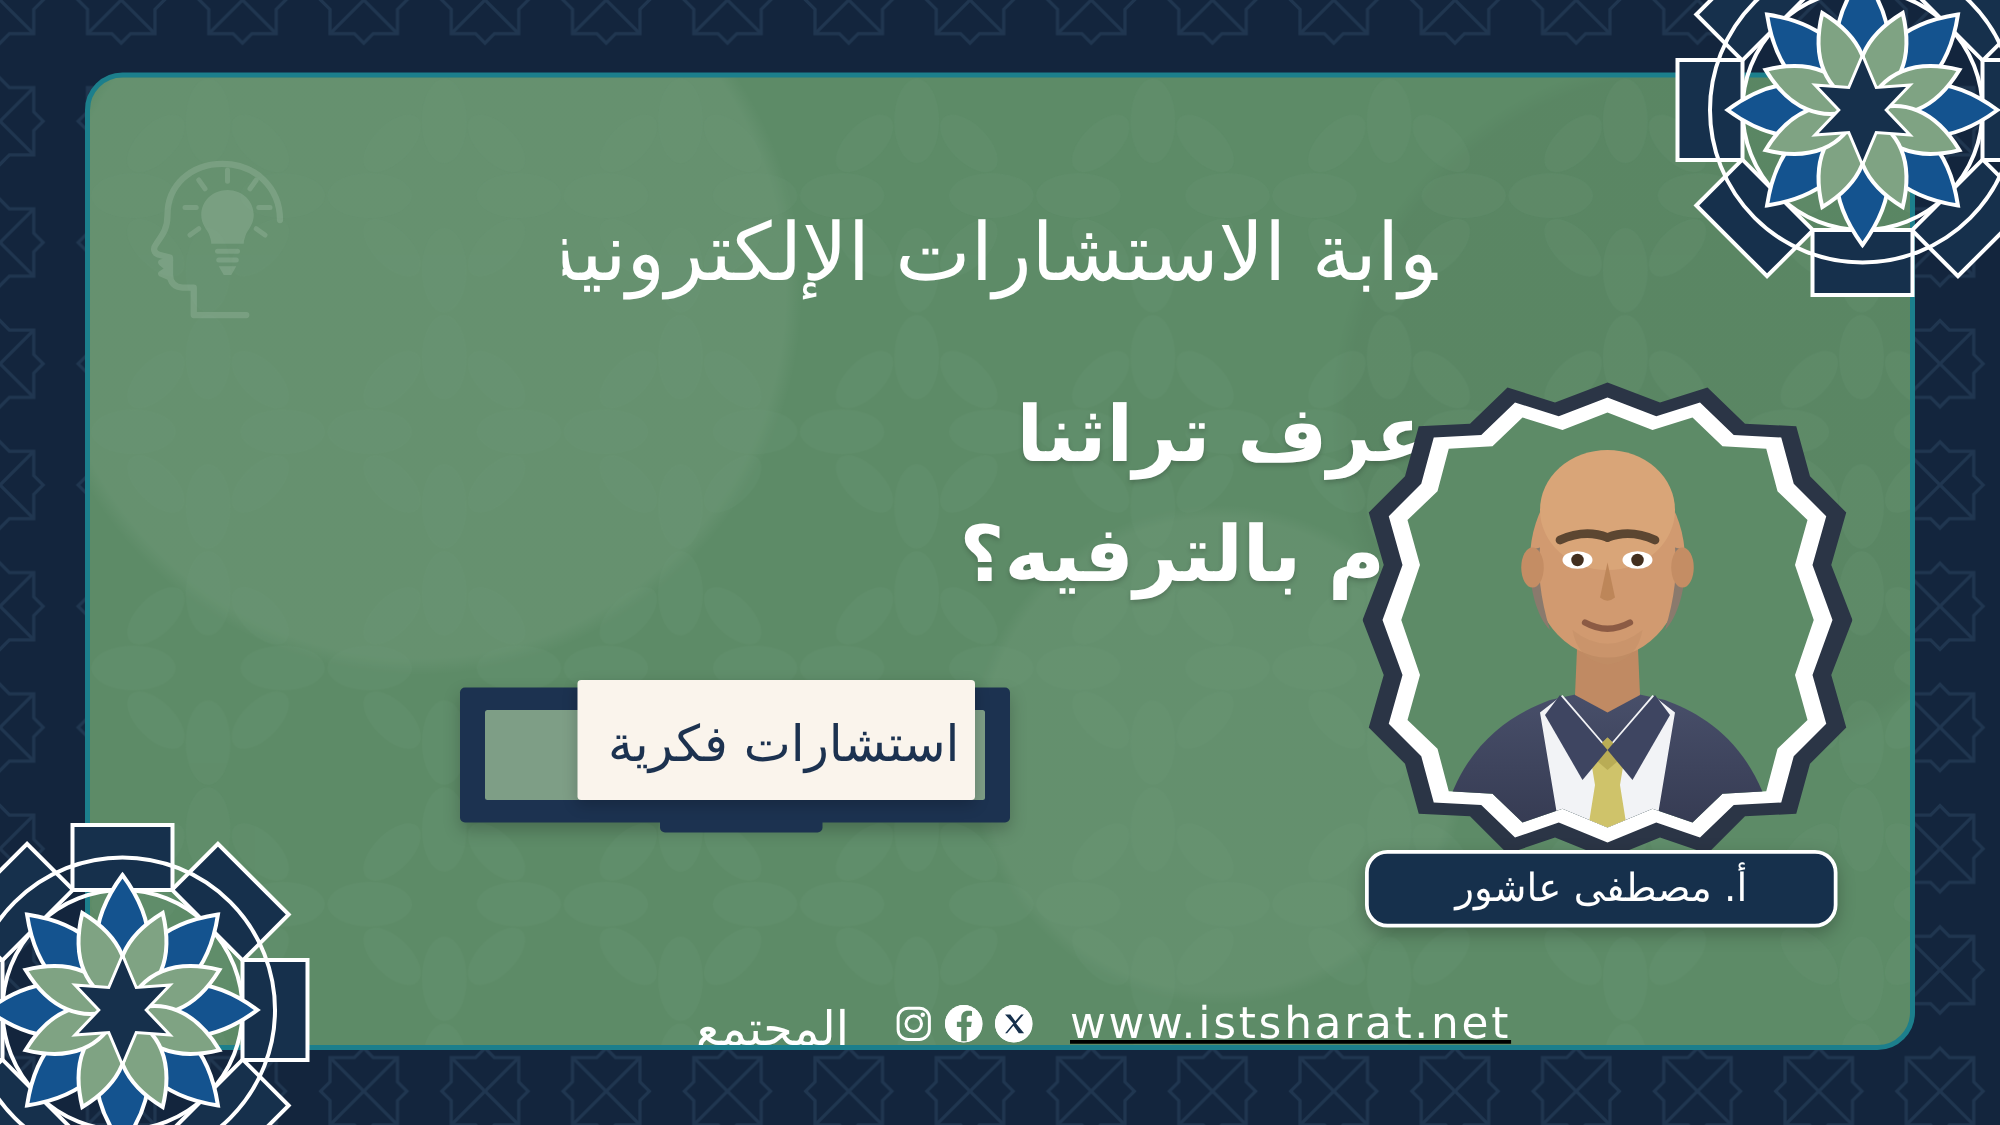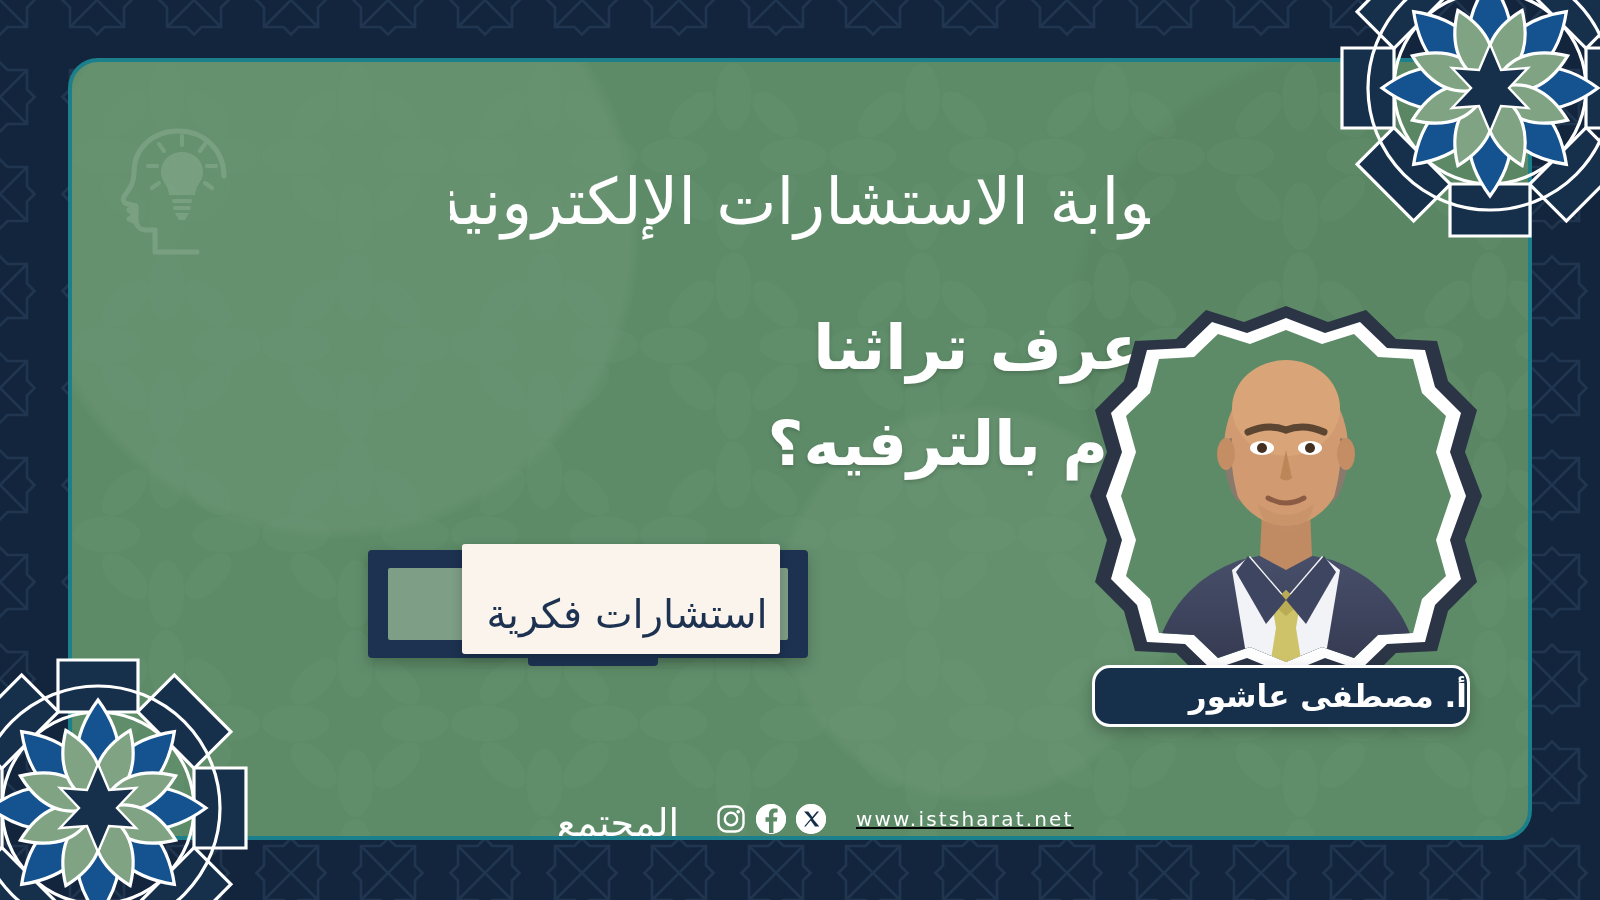--- a/index.html
+++ b/index.html
@@ -103,48 +103,48 @@
     display:flex; align-items:center; justify-content:center;
   }
   #monitor-stand{
     position:absolute; right:150px; top:106px;
     width:130px; height:10px;
     background:#1c3250;
     border-radius:0 0 4px 4px;
   }
   #cream-banner{
     position:absolute; right:28px; top:-6px;
-    width:318px; height:110px;
+    width:318px; height:96px;
     background:#faf4ec;
     border-radius:3px;
     box-shadow:0 4px 12px rgba(0,0,0,.20);
-    display:flex; align-items:flex-end; justify-content:center;padding-left:12px;
+    display:flex; align-items:center; justify-content:center;padding-left:12px;
   }
   #cream-banner svg{ width:290px; height:86px; }
 
   
   #portrait-wrap{
     position:absolute;
     left:1018px; top:236px;
     width:392px; height:404px;
   }
   #portrait-wrap svg{ position:absolute; inset:0; width:100%; height:100%; }
 
   
   #name-badge{
     position:absolute;
-    left:1020px; top:603px;
+    left:1020px; top:618px;
     width:378px; height:62px;
     background:#16304c;
     border:3px solid #ffffff;
     border-radius:18px;
     color:#ffffff;
     font-size:31px;
-    font-weight:700;
-    display:flex; align-items:center; justify-content:flex-start;
+    font-weight:400;
+    display:flex; align-items:center; justify-content:center;
     direction:rtl;
     box-shadow:0 5px 14px rgba(0,0,0,.25);
   }
 
   
   #footer{
     position:absolute;
     left:478px; top:722px;
     height:70px;
     display:flex;
@@ -160,21 +160,21 @@
   }
   .social{
     width:30px; height:30px;
     border-radius:50%;
     display:flex; align-items:center; justify-content:center;
   }
   .social.filled{ background:#ffffff; }
   #site-url{
     margin-left:30px;
     color:#ffffff;
-    font-size:20px;
+    font-size:35px;
     letter-spacing:2.2px;
     font-weight:400;
     white-space:nowrap;
   }
 
   
   #rosette-tr{
     position:absolute; right:-40px; top:-62px;
     width:300px; height:300px;
   }

